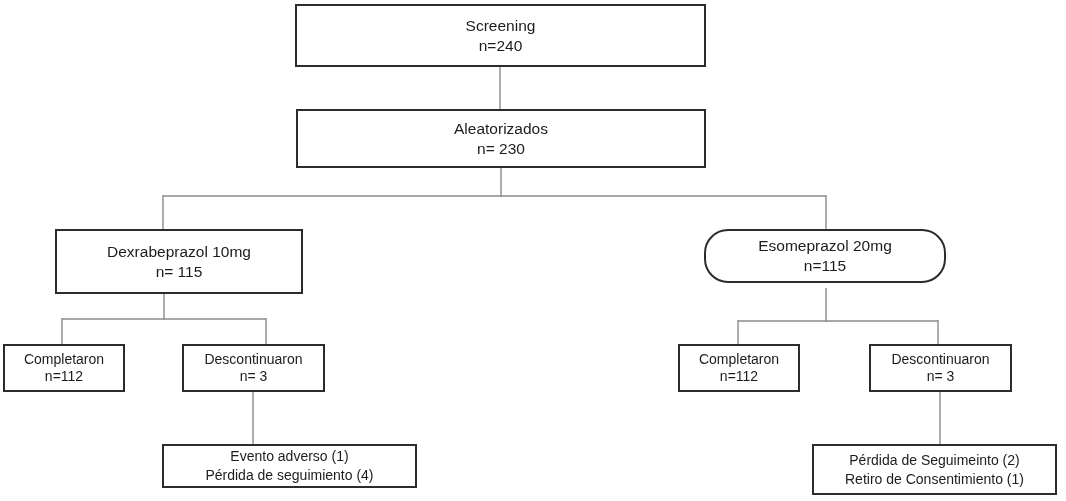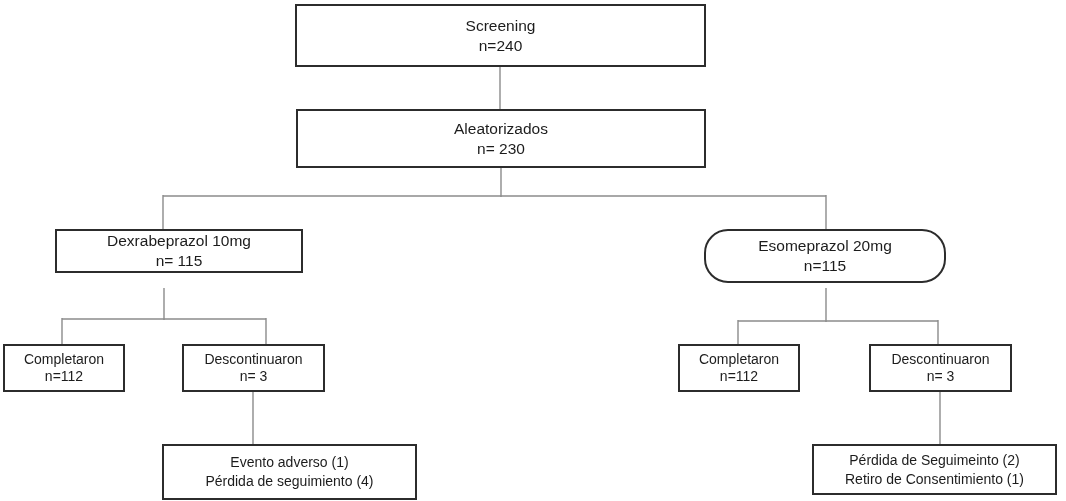--- a/index.html
+++ b/index.html
@@ -39,25 +39,25 @@
     text-align: center;
   }
   .box span { display: block; white-space: nowrap; }
   .box.big    { font-size: 15.5px; line-height: 20px; }
   .box.small  { font-size: 14px;   line-height: 17px; }
   .box.reason { font-size: 14px;   line-height: 19px; }
 
   
   .n-screening   { left: 295px; top: 4px;   width: 411px; height: 63px; }
   .n-randomized  { left: 296px; top: 109px; width: 410px; height: 59px; text-align: right; }
-  .n-arm-dexra   { left: 55px;  top: 229px; width: 248px; height: 44px; }
+  .n-arm-dexra   { left: 55px;  top: 229px; width: 248px; height: 65px; }
   .n-arm-esome   { left: 704px; top: 229px; width: 242px; height: 54px; border-radius: 24px; }
   .n-dexra-comp  { left: 3px;   top: 344px; width: 122px; height: 48px; }
   .n-dexra-disc  { left: 182px; top: 344px; width: 143px; height: 48px; }
-  .n-dexra-reas  { left: 162px; top: 444px; width: 255px; height: 56px; align-items: center; }
+  .n-dexra-reas  { left: 162px; top: 444px; width: 255px; height: 44px; align-items: center; }
   .n-esome-comp  { left: 678px; top: 344px; width: 122px; height: 48px; }
   .n-esome-disc  { left: 869px; top: 344px; width: 143px; height: 48px; }
   .n-esome-reas  { left: 812px; top: 444px; width: 245px; height: 51px; }
 </style>
 </head>
 <body>
 
 <div class="canvas">
 
   <svg class="connectors" viewBox="0 0 1066 501">

